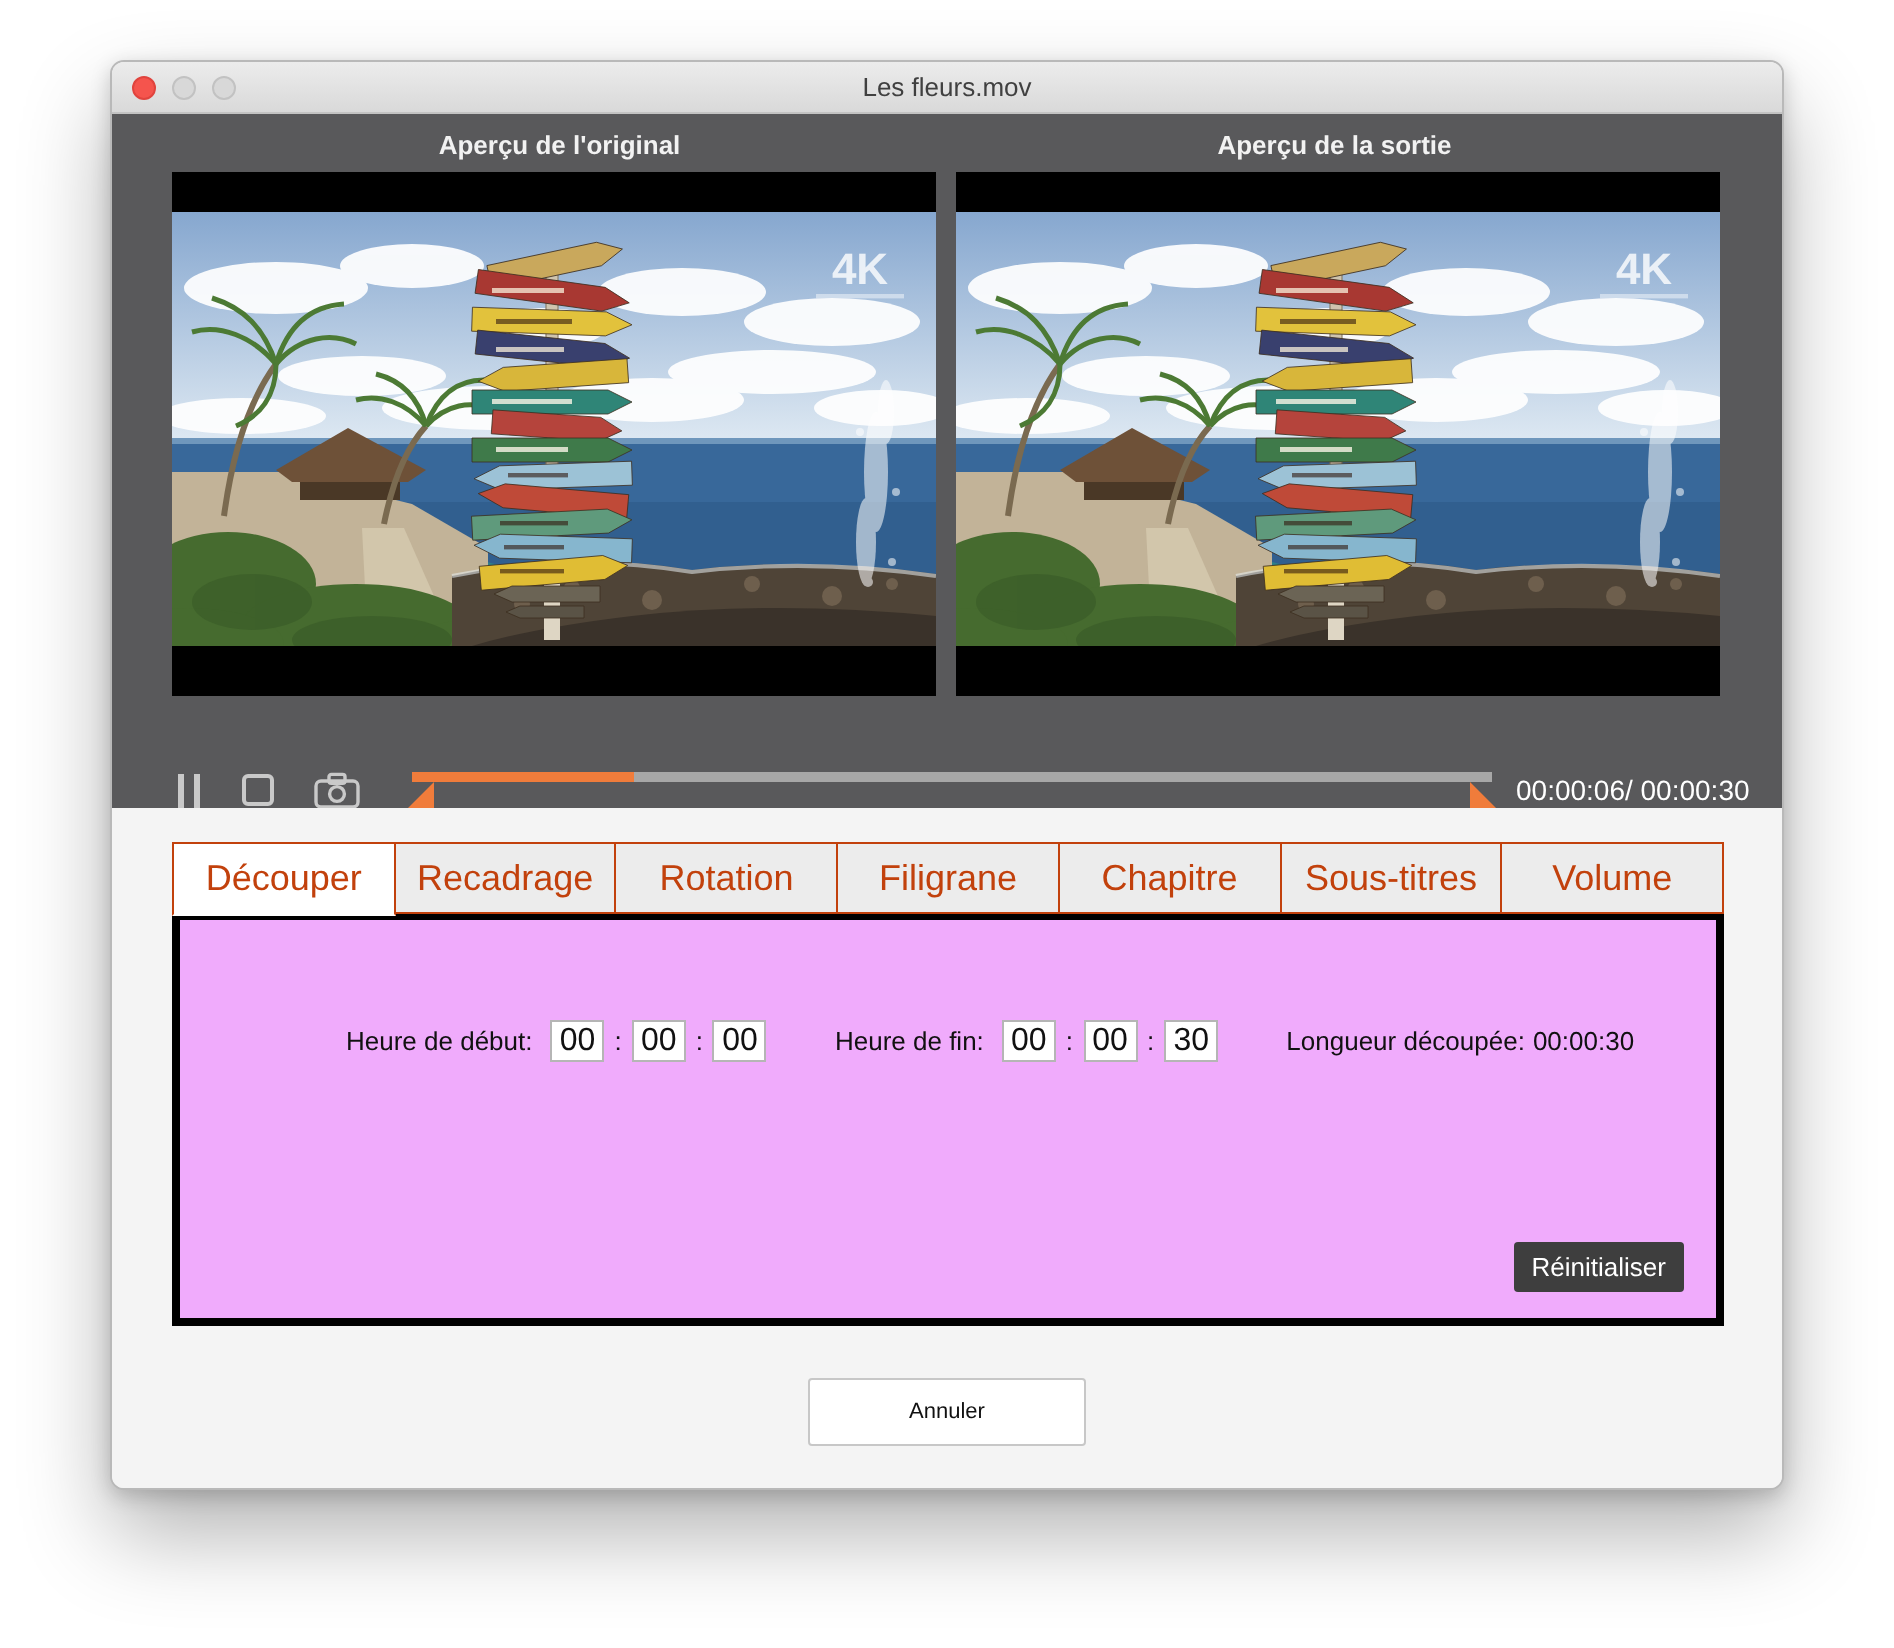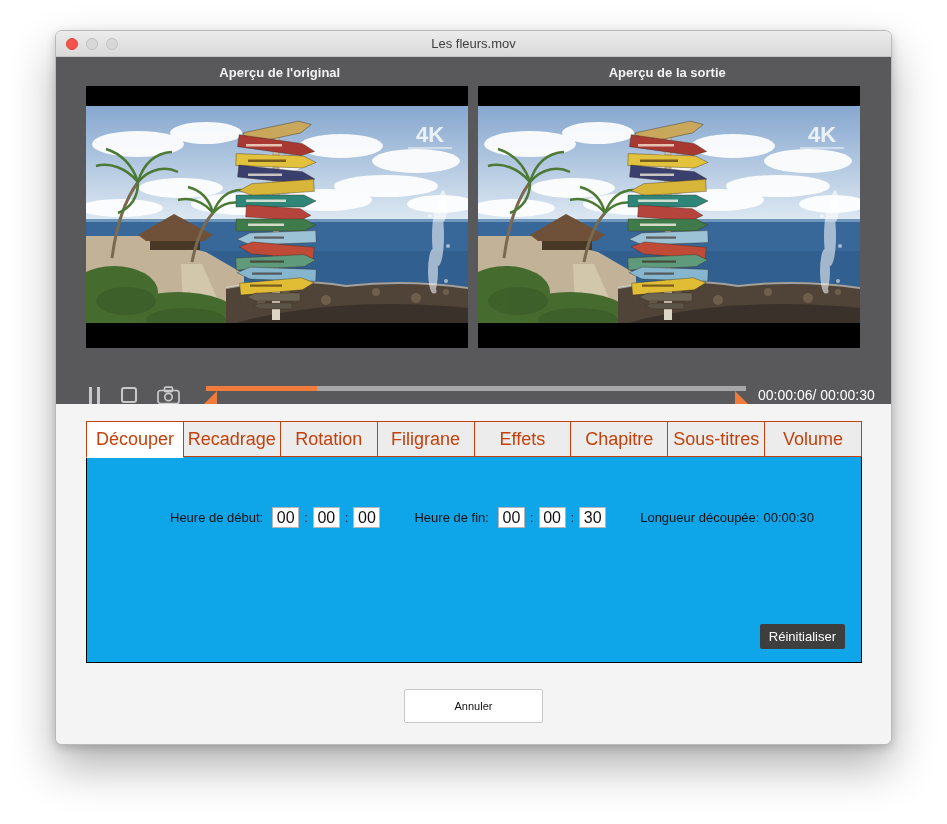--- a/index.html
+++ b/index.html
@@ -69,21 +69,21 @@
   .tab {
     flex:1; height:36px; background:#ececec; border:1px solid #c2410c;
     margin-left:-1px; display:flex; align-items:center; justify-content:center;
     font-size:18px; color:#c2410c; cursor:default;
   }
   .tab:first-child { margin-left:0; }
   .tab.active { background:#ffffff; border-bottom:1px solid #ffffff; height:37px; z-index:3; }
 
   .panel {
     position:absolute; left:30px; top:52px; width:776px; height:207px;
-    background:#0ea5e9; border:1px solid #000000; z-index:1;
+    background:#f0abfc; border:4px solid #000000; z-index:1;
   }
   .trim-row {
     position:absolute; left:83px; top:50px; display:flex; align-items:center;
     font-size:13px; color:#111; white-space:nowrap;
   }
   .trim-row .grp { display:flex; align-items:center; gap:4px; }
   .trim-row label { margin-right:5px; }
   .time-input {
     width:27px; height:21px; border:1px solid #b5b5b5; background:#fff;
     text-align:center; font-size:16px; color:#111; font-family:"Liberation Sans",sans-serif;
@@ -289,21 +289,20 @@
     </div>
   </div>
 
   <div class="light-section">
 
     <div class="tabbar" id="tabbar">
         <div class="tab active">Découper</div>
         <div class="tab">Recadrage</div>
         <div class="tab">Rotation</div>
         <div class="tab">Filigrane</div>
-        <div class="tab">Effets</div>
         <div class="tab">Chapitre</div>
         <div class="tab">Sous-titres</div>
         <div class="tab">Volume</div>
       </div>
 
     <div class="panel">
       <div class="trim-row">
         <div class="grp">
           <label>Heure de début:</label>
           <span class="grp" id="start-inputs">

